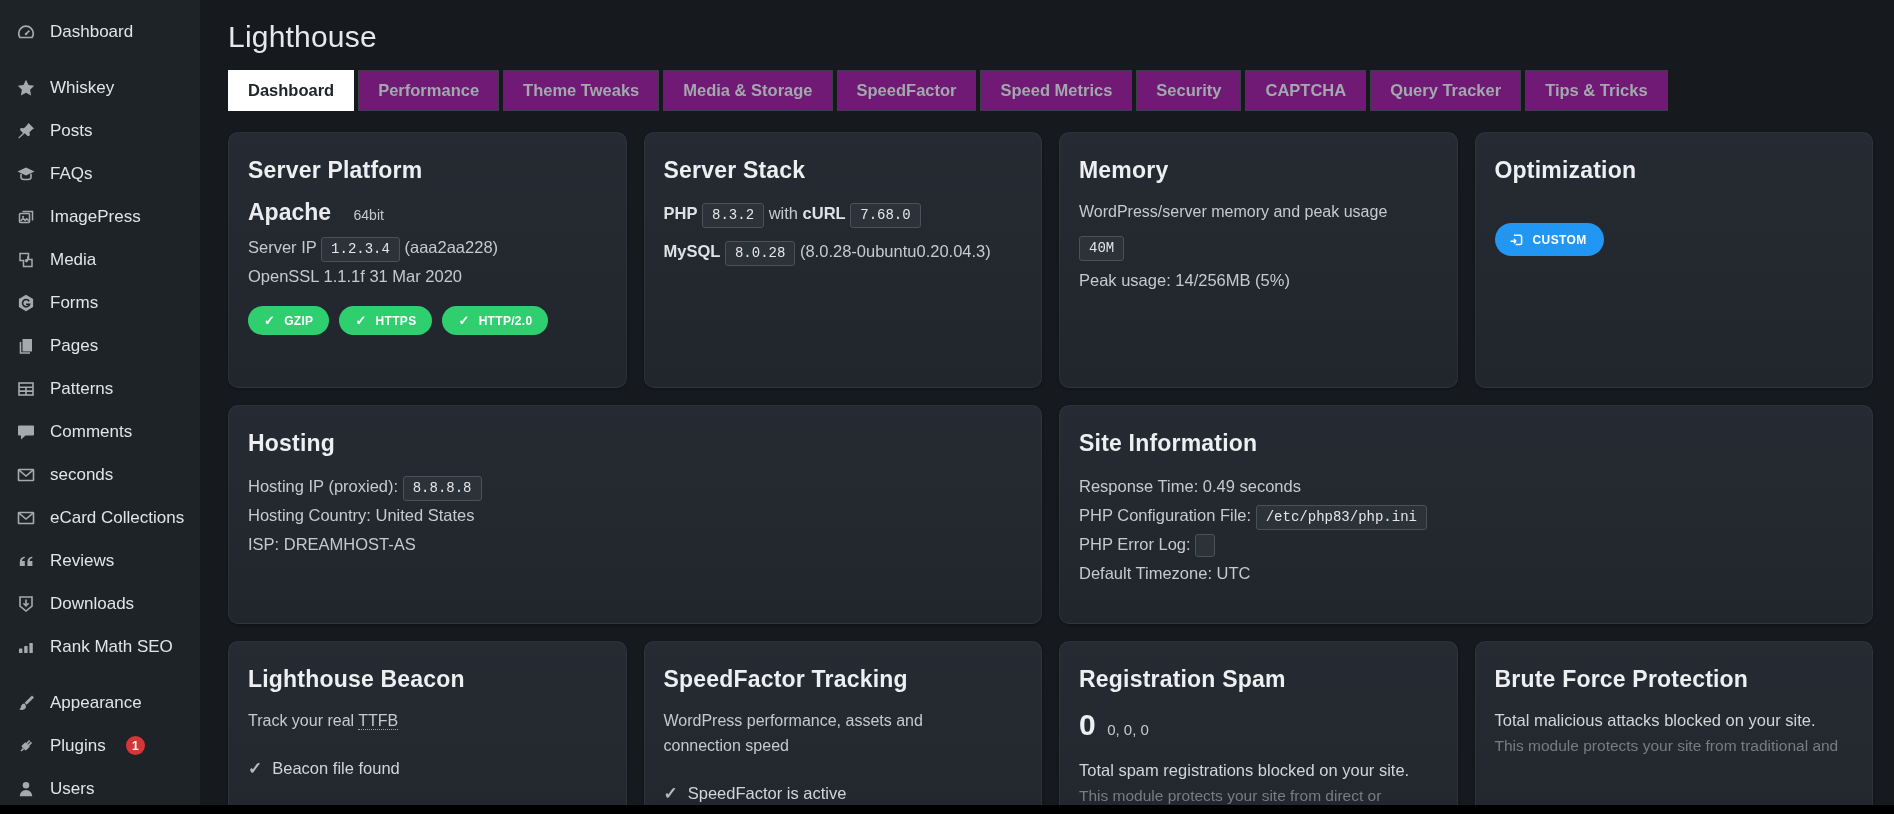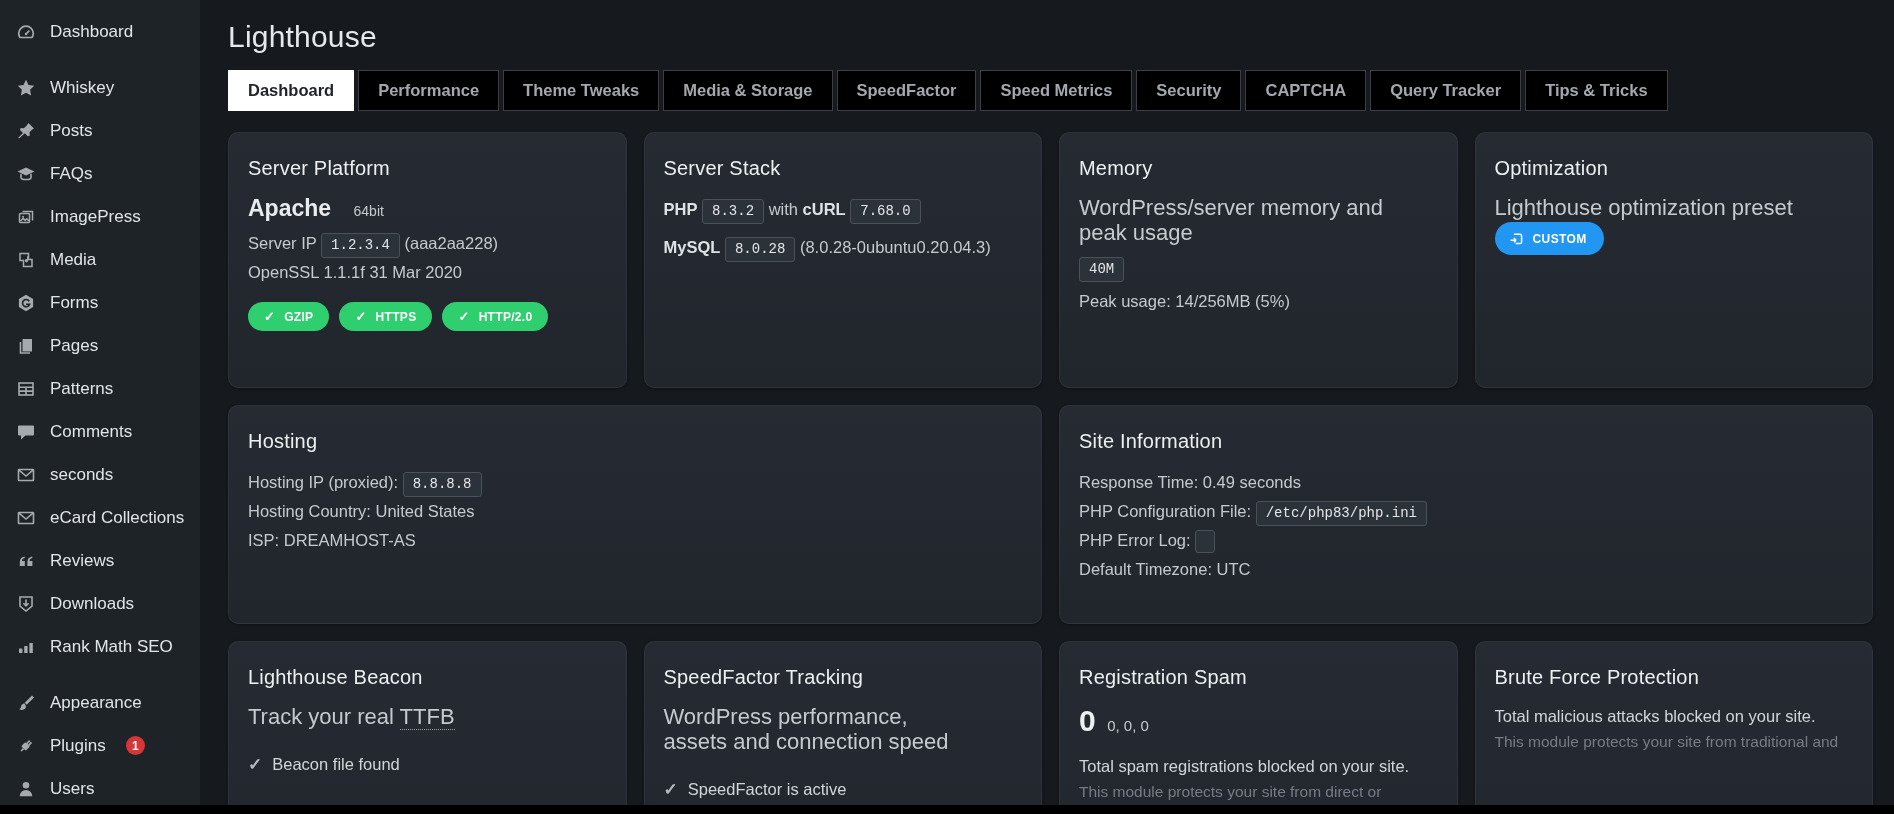--- a/index.html
+++ b/index.html
@@ -48,21 +48,21 @@
     font-size: 30px;
     font-weight: 500;
     letter-spacing: .2px;
     line-height: 38px;
   }
   .tabs { margin-top: 14px; display: flex; }
   .tab {
     height: 41px;
     padding: 0 19px;
     margin-right: 4px;
-    background: #000000;
+    background: #701a75;
     border: 1px solid #3a3f46;
     color: #a3a8ae;
     font-family: "Liberation Sans", sans-serif;
     font-size: 16.5px;
     font-weight: bold;
     cursor: pointer;
     white-space: nowrap;
   }
   .tab.active {
     background: #ffffff;
@@ -81,22 +81,22 @@
     background: linear-gradient(180deg, #262b33, #21262d);
     border: 1px solid rgba(255,255,255,0.05);
     border-radius: 10px;
     box-shadow: 0 1px 3px rgba(0,0,0,.35);
     padding: 24px 20px 18px 19px;
     overflow: hidden;
   }
   .span2 { grid-column: span 2; }
   .card h2 {
     color: #edeff1;
-    font-size: 20px;
-    font-weight: normal;
+    font-size: 23px;
+    font-weight: bold;
     margin-bottom: 15px;
     letter-spacing: .2px;
   }
   .line { font-size: 16.5px; color: #c6c9cd; line-height: 29px; }
   .big-name { font-size: 23px; font-weight: bold; color: #e9ebee; }
   .arch { font-size: 14px; color: #c6c9cd; margin-left: 18px; }
   .apache-line { margin-bottom: 7px; }
   b.lbl { color: #dfe2e5; font-weight: bold; }
   .chip {
     font-family: "Liberation Mono", "DejaVu Sans Mono", monospace;
@@ -128,25 +128,25 @@
     display: inline-flex; align-items: center; gap: 8px;
     background: #2196f3;
     border: none;
     color: #fff;
     font-family: "Liberation Sans", sans-serif;
     font-size: 12px; font-weight: bold;
     letter-spacing: .4px;
     height: 33px;
     padding: 0 17px 0 13px;
     border-radius: 17px;
-    margin-top: 0;
+    margin-top: 24px;
     cursor: pointer;
   }
   .btn-blue svg { width: 17px; height: 17px; }
-  .desc { font-size: 22px; color: #c6c9cd; line-height: 25px; margin-bottom: 2px; }
+  .desc { font-size: 16px; color: #c6c9cd; line-height: 25px; margin-bottom: 2px; }
   .abbr { border-bottom: 1.5px dotted #9aa0a6; }
   .status-line { margin-top: 25px; font-size: 16.5px; color: #d2d5d8; display: flex; align-items: center; gap: 10px; }
   .check-lg { color: #b4b9be; font-size: 17px; font-weight: bold; }
   .count-line { margin-top: 2px; margin-bottom: 16px; }
   .count { font-size: 30px; font-weight: bold; color: #edeff1; }
   .count-detail { font-size: 15px; color: #c6c9cd; margin-left: 7px; }
   .summary { font-size: 16.5px; color: #d2d5d8; line-height: 24px; }
   .note { font-size: 15.5px; color: #767c85; line-height: 22px; margin-top: 3px; }
   .bottom-edge {
     position: absolute; left: 0; right: 0; bottom: 0; height: 9px;
@@ -418,21 +418,20 @@
         <h2>Memory</h2>
         <p class="desc">WordPress/server memory and peak usage</p>
         <div class="line" style="margin:8px 0 5px;">
           <code class="chip">40M</code>
         </div>
         <p class="line">Peak usage: 14/256MB (5%)</p>
       </article>
 
       <article class="card">
         <h2>Optimization</h2>
-        <p class="desc">Lighthouse optimization preset</p>
         <button class="btn-blue">
           <span style="display:inline-flex;">
             <svg viewBox="0 0 20 20" fill="none" stroke="#ffffff" stroke-width="1.8">
                 <path d="M7 5h7a2 2 0 0 1 2 2v7a2 2 0 0 1-2 2H9"></path>
                 <path d="M3 12h6.5M9.5 12L7 9.5M9.5 12L7 14.5"></path>
               </svg>
           </span>
           <span>CUSTOM</span>
         </button>
       </article>

